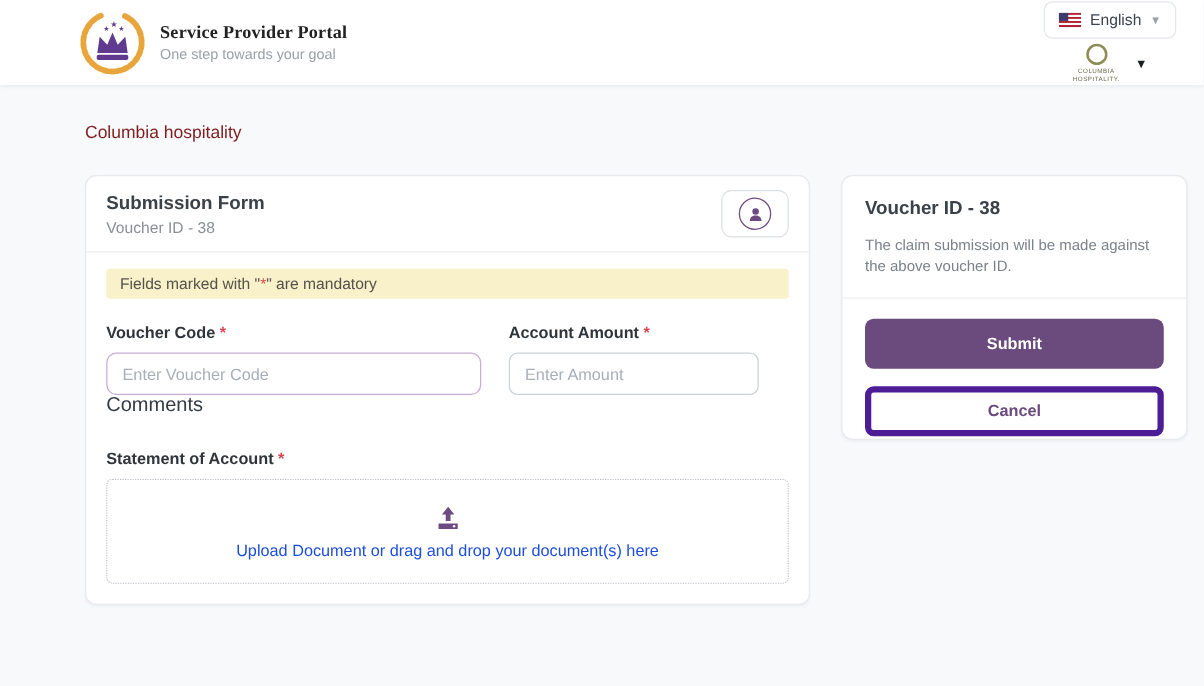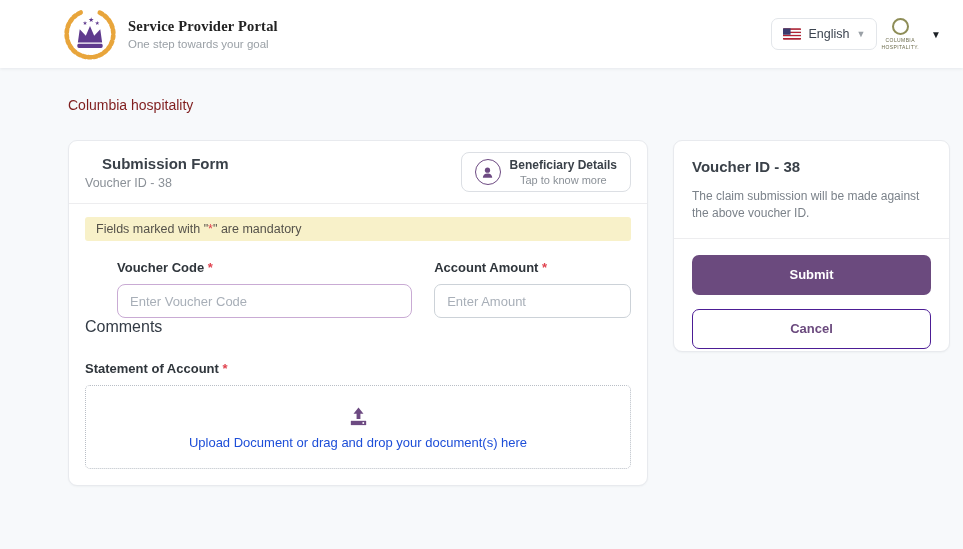--- a/index.html
+++ b/index.html
@@ -27,21 +27,21 @@
   .brand-logo { width: 56px; height: 56px; display: block; }
   .brand-title {
     font-family: "Liberation Serif", serif;
     font-weight: 700;
     font-size: 14.5px;
     color: #222222;
     letter-spacing: .2px;
   }
   .brand-tagline { font-size: 11.5px; color: #9aa0a6; margin-top: 3px; }
 
-  .header-right { margin-left: auto; display: flex; gap: 4px; }
+  .header-right { margin-left: auto; display: flex; align-items: center; gap: 4px; flex-direction: column; }
   .lang-btn {
     display: flex; align-items: center; gap: 7px;
     border: 1px solid #e3e6ea; border-radius: 7px;
     background: #fff; padding: 7px 11px;
     font-size: 12.5px; color: #3c4450; cursor: pointer;
     font-family: inherit;
   }
   .flag { width: 18px; height: 12px; display: block; border-radius: 1px; }
   .caret { font-size: 9px; color: #9aa0a6; line-height: 1; }
   .org { display: flex; align-items: center; gap: 12px; }
@@ -65,21 +65,21 @@
     border-radius: 9px;
     box-shadow: 0 1px 2px rgba(30,40,60,.04);
   }
 
   
   .form-card { width: 580px; }
   .form-card-header {
     display: flex; justify-content: space-between; align-items: center;
     padding: 11px 16px;
   }
-  .fc-title { font-size: 15px; font-weight: 700; color: #3a4149; margin-left: 17px; }
+  .fc-title { font-size: 15px; font-weight: 700; color: #3a4149; }
   .fc-sub { font-size: 12.5px; color: #8a9097; margin-top: 4px; }
   .beneficiary-btn {
     display: flex; align-items: center; gap: 9px;
     background: #fff; border: 1px solid #dcdfe4; border-radius: 8px;
     padding: 5px 13px; cursor: pointer; font-family: inherit; text-align: left;
   }
   .bene-icon {
     width: 26px; height: 26px; border: 1.5px solid #6d4a82; border-radius: 50%;
     display: flex; align-items: center; justify-content: center; flex: none;
   }
@@ -91,21 +91,21 @@
   .banner {
     background: #f8f1c9;
     border-radius: 3px;
     padding: 5px 11px;
     font-size: 12.5px;
     color: #55524a;
     margin-bottom: 19px;
   }
   .req { color: #e0434f; }
 
-  .field-row { display: flex; gap: 22px; margin-left: 32px; }
+  .field-row { display: flex; gap: 22px; }
   .field label, .field-label {
     display: block; font-size: 13px; font-weight: 700; color: #2f353b; margin-bottom: 9px;
   }
   .f-voucher { width: 300px; }
   .f-amount { width: 200px; }
   .text-input {
     width: 100%; height: 34px;
     border: 1px solid #ccd2d8; border-radius: 7px;
     padding: 0 12px; font-size: 13px; color: #333b45;
     font-family: inherit; background: #fff; outline: none;
@@ -132,21 +132,21 @@
   .upload-text { font-size: 13px; color: #1d4ed8; }
 
   
   .summary-card { width: 277px; }
   .summary-top { padding: 17px 18px 15px; }
   .sc-title { font-size: 15px; font-weight: 700; color: #3a4149; }
   .sc-desc { font-size: 12px; color: #7b828a; line-height: 1.45; margin-top: 13px; }
   .summary-actions { padding: 16px 18px 2px; display: flex; flex-direction: column; gap: 14px; }
   .btn { height: 40px; border-radius: 7px; font-size: 13px; font-weight: 700; cursor: pointer; font-family: inherit; width: 100%; }
   .btn-submit { background: #6b4a7e; color: #fff; border: none; }
-  .btn-cancel { background: #fff; color: #6b4a7e; border: 1px solid #4c1d95; }
+  .btn-cancel { background: #fff; color: #6b4a7e; border: 5px solid #4c1d95; }
 </style>
 </head>
 <body>
 
 <div class="header">
   <div class="brand">
     <svg class="brand-logo" viewBox="0 0 60 60">
       <path d="M20,7 A25,25 0 1,0 40,7" fill="none" stroke="#e8a53b" stroke-width="5" stroke-dasharray="3.4 2.6" stroke-linecap="round"></path>
       <text x="22" y="20" font-size="6" fill="#5f3a8e">★</text>
       <text x="28" y="17" font-size="7" fill="#5f3a8e">★</text>
@@ -200,24 +200,20 @@
         <div class="fc-title">Submission Form</div>
         <div class="fc-sub">Voucher ID - 38</div>
       </div>
       <button class="beneficiary-btn">
         <span class="bene-icon">
           <svg width="15" height="15" viewBox="0 0 24 24">
             <circle cx="12" cy="8.2" r="4.2" fill="#6d4a82"></circle>
             <path d="M4.5,20.5 C4.5,15.6 8,13.4 12,13.4 C16,13.4 19.5,15.6 19.5,20.5 Z" fill="#6d4a82"></path>
           </svg>
         </span>
-        <span>
-          <span class="bene-line1" style="display:block">Beneficiary Details</span>
-          <span class="bene-line2" style="display:block">Tap to know more</span>
-        </span>
       </button>
     </div>
     <div class="divider"></div>
 
     <div class="form-card-body">
       <div class="banner"><span>Fields marked with "</span><span class="req">*</span><span>" are mandatory</span></div>
 
       <div class="field-row">
         <div class="field f-voucher">
           <label><span>Voucher Code</span> <span class="req">*</span></label>

